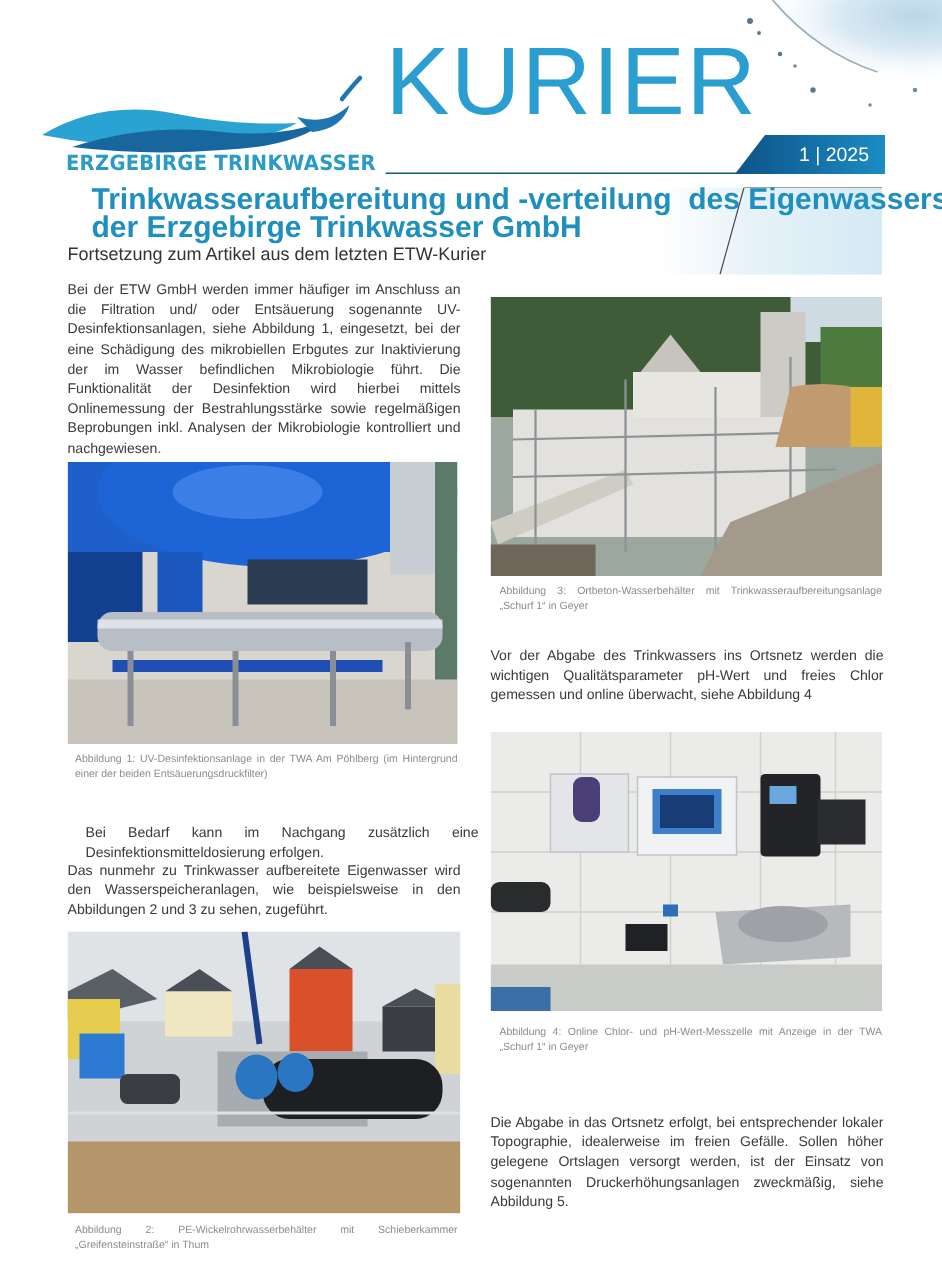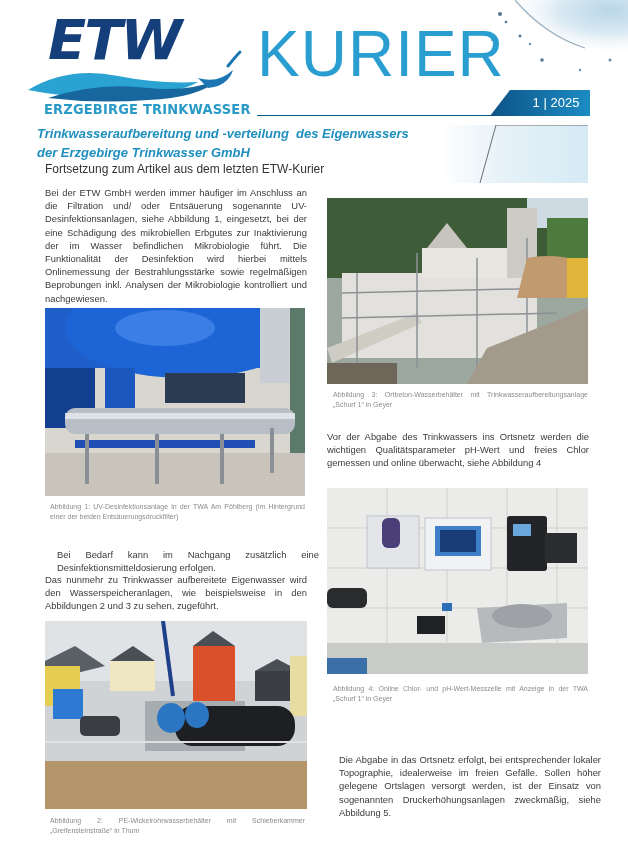--- a/index.html
+++ b/index.html
@@ -30,23 +30,22 @@
   #issue-band { left: 490px; top: 90px; width: 100px; height: 26px; }
   .issue-text {
     left: 526px; top: 93px; width: 60px; text-align: center; font-size: 13px; color: #ffffff;
     line-height: 20px;
   }
 
   
   #title-fade { left: 440px; top: 125px; width: 148px; height: 58px;
     background: linear-gradient(90deg, rgba(255,255,255,1) 0%, #e7f2f8 40%, #d5eaf4 100%); }
   .title {
-    left: 37px; top: 124px; width: 520px; font-weight: bold; font-size: 13px; line-height: 19px;
+    left: 61px; top: 124px; width: 520px; font-weight: bold; font-size: 20px; line-height: 19px;
     color: #1f8fbe;
-    font-style: italic;
   }
   .subtitle { left: 45px; top: 162px; font-size: 12px; line-height: 15px; color: #333; }
 
   
   .para {
     font-family: "Liberation Sans", sans-serif; font-size: 9.4px; line-height: 13.2px;
     color: #3a3a3a; text-align: justify; hyphens: auto;
   }
   .caption {
     font-size: 7px; line-height: 10px; color: #8c8c8c; text-align: justify;
@@ -74,21 +73,20 @@
     <circle cx="50" cy="36" r="1.5" fill="#557891"></circle>
     <circle cx="60" cy="44" r="1.2" fill="#6d8ea6"></circle>
     <circle cx="72" cy="60" r="1.8" fill="#557891"></circle>
     <circle cx="110" cy="70" r="1.2" fill="#6d8ea6"></circle>
     <circle cx="140" cy="60" r="1.5" fill="#6d8ea6"></circle>
     <circle cx="22" cy="40" r="1" fill="#6d8ea6"></circle>
   </svg>
 </div>
 
 <div id="logo" class="abs">
-  <span class="etw-text">ETW</span>
   <svg class="abs" style="left:0;top:40px" width="240" height="55" viewBox="0 0 240 55">
     <path d="M0 42 Q40 18 90 28 Q130 36 170 34 Q150 46 100 48 Q50 52 0 42 Z" fill="#2aa3d3"></path>
     <path d="M20 50 Q70 34 120 40 Q160 44 190 32 Q170 50 120 52 Q70 56 20 50 Z" fill="#17679e"></path>
     <path d="M170 30 Q190 36 205 22 Q200 38 180 40 Z" fill="#1c76b1"></path>
     <path d="M200 18 Q208 8 212 4" stroke="#1c76b1" stroke-width="3" fill="none" stroke-linecap="round"></path>
   </svg>
 </div>
 <div class="abs brand-sub">ERZGEBIRGE TRINKWASSER</div>
 
 <div class="abs kurier">KURIER</div>
@@ -223,13 +221,13 @@
     <path d="M150 120 L240 115 L240 150 L155 155 Z" fill="#b7babd"></path>
     <ellipse cx="195" cy="128" rx="30" ry="12" fill="#9ea2a6"></ellipse>
     <rect x="90" y="128" width="28" height="18" fill="#1f2125"></rect>
     <rect x="115" y="115" width="10" height="8" fill="#2c6fb8"></rect>
     <rect x="0" y="155" width="261" height="31" fill="#c9cbc8"></rect>
     <rect x="0" y="170" width="40" height="16" fill="#3a6fa8"></rect>
   </svg>
 </div>
 <div class="abs caption" style="left:333px;top:684px;width:255px">Abbildung 4: Online Chlor- und pH-Wert-Messzelle mit Anzeige in der TWA „Schurf 1“ in Geyer</div>
 
-<p class="abs para" style="left:327px;top:741px;width:262px;margin:12px" lang="de">Die Abgabe in das Ortsnetz erfolgt, bei entsprechender lokaler Topographie, idealerweise im freien Gefälle. Sollen höher gelegene Ortslagen versorgt werden, ist der Einsatz von sogenannten Druckerhöhungsanlagen zweckmäßig, siehe Abbildung 5.</p>
+<p class="abs para" style="left:327px;top:741px;width:262px;margin:0" lang="de">Die Abgabe in das Ortsnetz erfolgt, bei entsprechender lokaler Topographie, idealerweise im freien Gefälle. Sollen höher gelegene Ortslagen versorgt werden, ist der Einsatz von sogenannten Druckerhöhungsanlagen zweckmäßig, siehe Abbildung 5.</p>
 
 </body></html>

